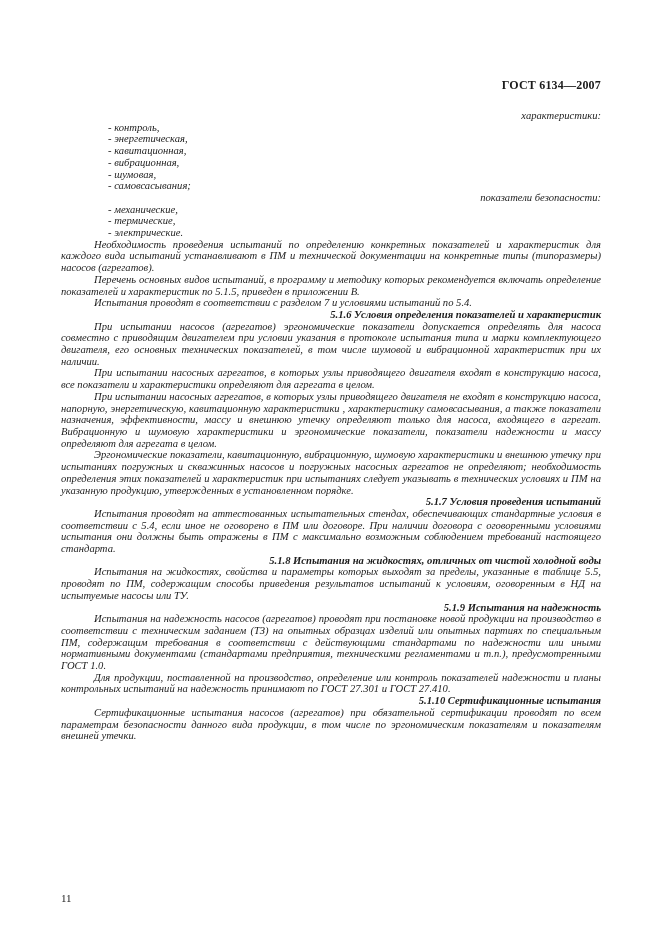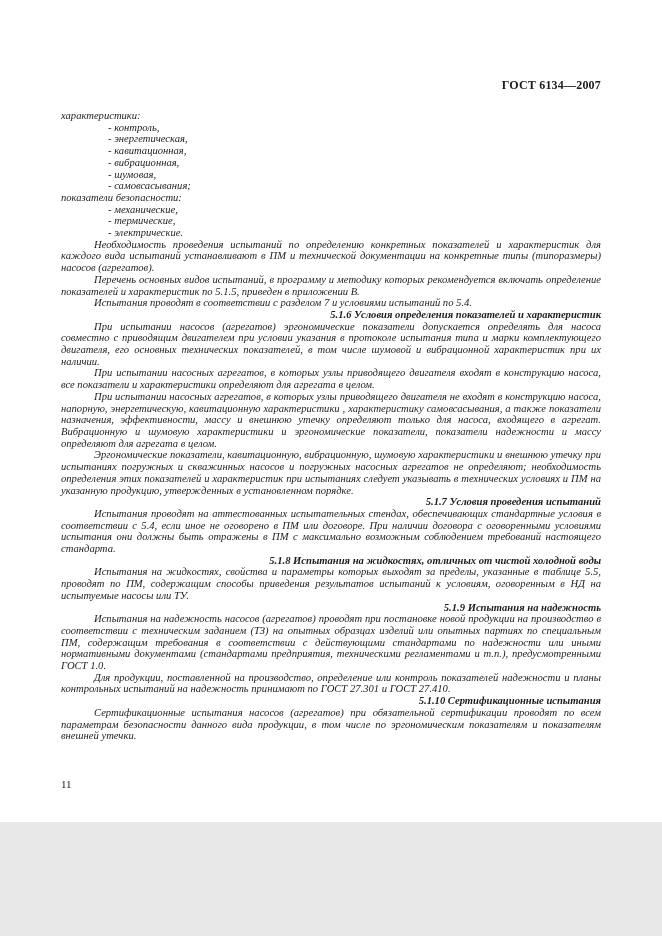--- a/index.html
+++ b/index.html
@@ -3,21 +3,21 @@
 <meta charset="utf-8">
 <style>
   html, body {
     margin: 0;
     padding: 0;
     background: #e8e8e8;
   }
   .page {
     position: relative;
     width: 662px;
-    height: 822px;
+    height: 936px;
     margin: 0 auto;
     background: #ffffff;
     font-family: "Liberation Serif", serif;
     color: #1c1c1c;
     overflow: hidden;
     box-sizing: border-box;
   }
   .doc-header {
     position: absolute;
     top: 78px;
@@ -32,21 +32,21 @@
     position: absolute;
     top: 110px;
     left: 61px;
     right: 61px;
     font-size: 10.6px;
     line-height: 11.7px;
     font-style: italic;
     text-align: justify;
   }
   .block { margin: 0; padding: 0; }
-  .list-lead { text-align: left; }
+  .list-lead { margin-left: 34px; text-align: right; }
   .list-item { margin-left: 47px; text-align: left; }
   .para { text-indent: 33px; }
   .heading { text-indent: 33px; font-weight: bold; text-align: right; }
   .doc-footer {
     position: absolute;
     bottom: 32px;
     left: 61px;
     right: 61px;
     text-align: left;
     font-size: 11px;

